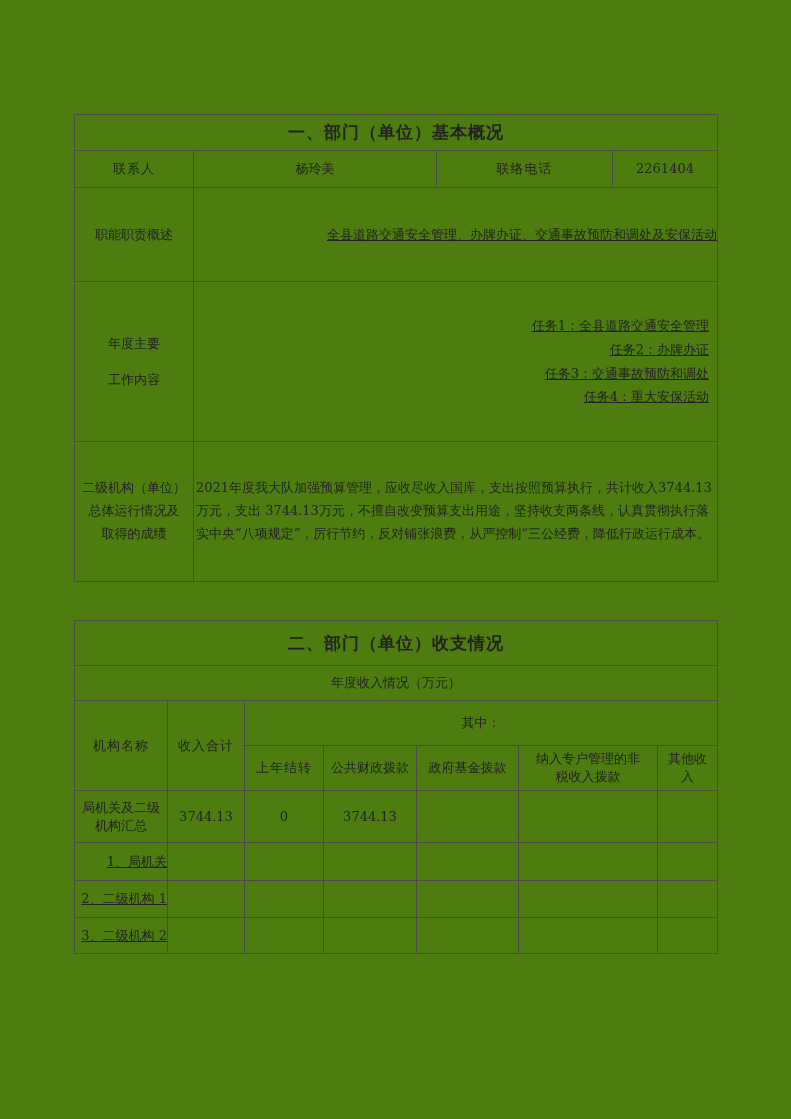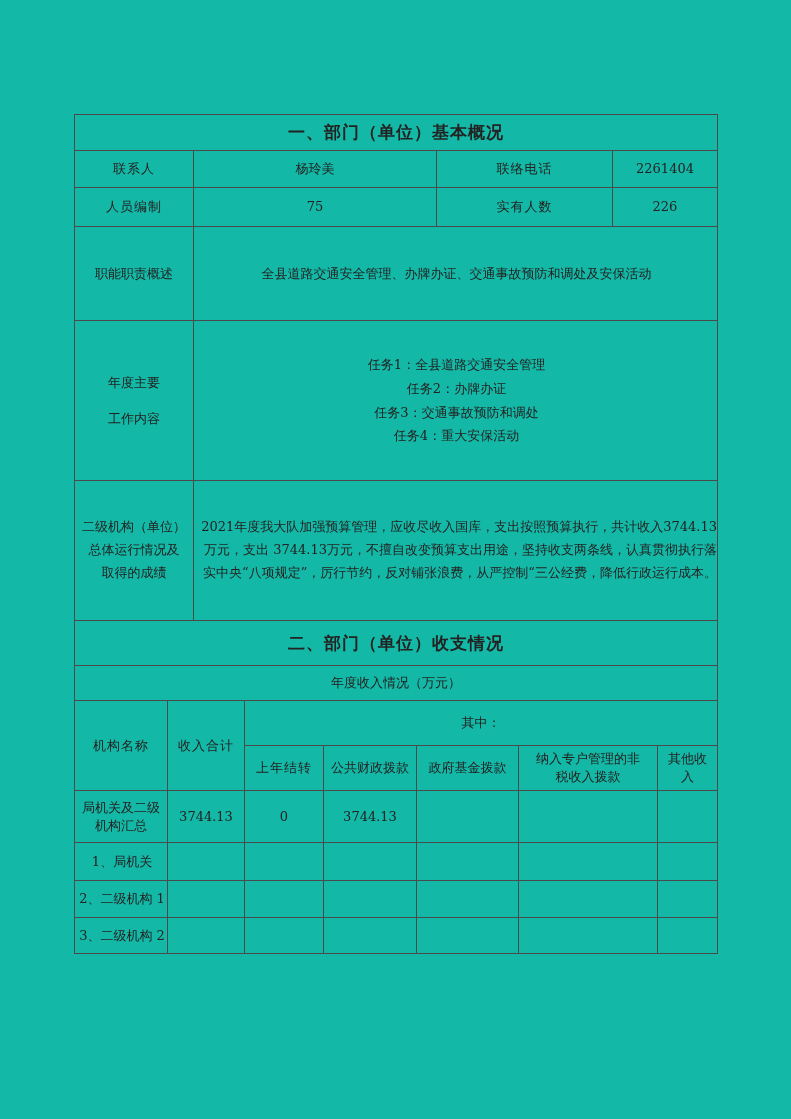--- a/index.html
+++ b/index.html
@@ -1,24 +1,24 @@
 <!DOCTYPE html>
 <html><head>
 <meta charset="utf-8">
 <style>
   html, body { margin: 0; padding: 0; background: #ffffff; }
   body { width: 791px; height: 1119px; position: relative; overflow: hidden;
          font-family: "DejaVu Serif", "Liberation Serif", serif; color: #222; }
-  .page { position: absolute; left: 0; top: 0; width: 791px; height: 1119px; background: #14b8a6; }
+  .page { position: absolute; left: 0; top: 0; width: 791px; height: 1119px; background: #4d7c0f; }
   table { position: absolute; border-collapse: collapse; table-layout: fixed; }
   td { border: 1px solid #4a4a4a; padding: 0; font-size: 13px; text-align: center; vertical-align: middle; line-height: 1.35; }
   .sec-title { font-family: "DejaVu Sans", "Liberation Sans", sans-serif; font-weight: bold; font-size: 17px; letter-spacing: 1px; }
-  .left { text-align: center; padding-left: 2px; }
+  .left { text-align: right; padding-left: 2px; text-decoration: underline; }
   .tasks div { margin: 6px 8px; }
-  .summary { text-align: right; padding-left: 2px; line-height: 1.75; font-size: 13px; }
+  .summary { text-align: left; padding-left: 2px; line-height: 1.75; font-size: 13px; }
   .lbl { letter-spacing: 1px; }
   #t1 { left: 74px; top: 114px; width: 643px; }
   #t2 { left: 74px; top: 620px; width: 643px; }
 </style>
 </head>
 <body>
 
 <div class="page">
 
   <table id="t1">
@@ -30,26 +30,20 @@
     </colgroup>
     <tbody>
         <tr style="height:36px">
       <td colspan="4" class="sec-title">一、部门（单位）基本概况</td>
     </tr>
     <tr style="height:37px">
       <td class="lbl">联系人</td>
       <td>杨玲美</td>
       <td class="lbl">联络电话</td>
       <td>2261404</td>
-    </tr>
-    <tr style="height:39px">
-      <td class="lbl">人员编制</td>
-      <td>75</td>
-      <td class="lbl">实有人数</td>
-      <td>226</td>
     </tr>
     <tr style="height:94px">
       <td>职能职责概述</td>
       <td colspan="3" class="left">全县道路交通安全管理、办牌办证、交通事故预防和调处及安保活动</td>
     </tr>
     <tr style="height:160px">
       <td>
         <div>年度主要</div>
         <div style="margin-top:18px">工作内容</div>
       </td>

